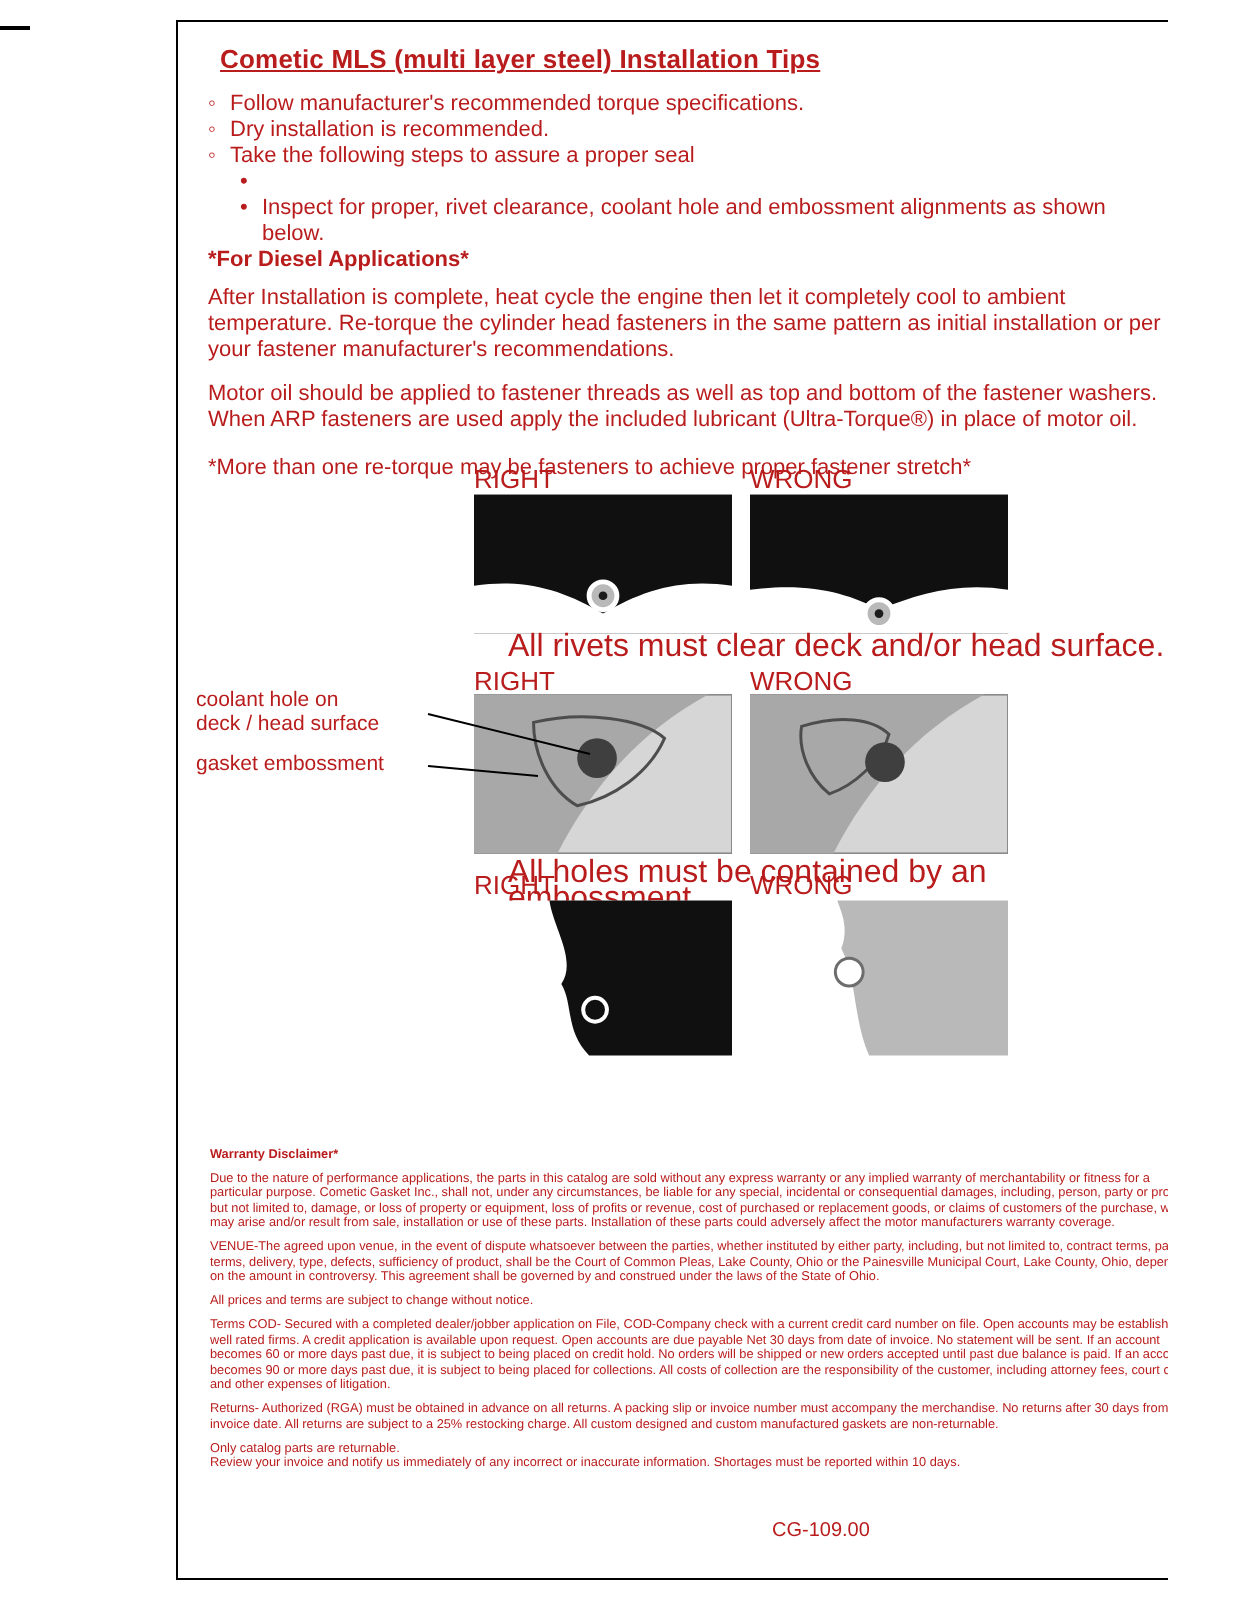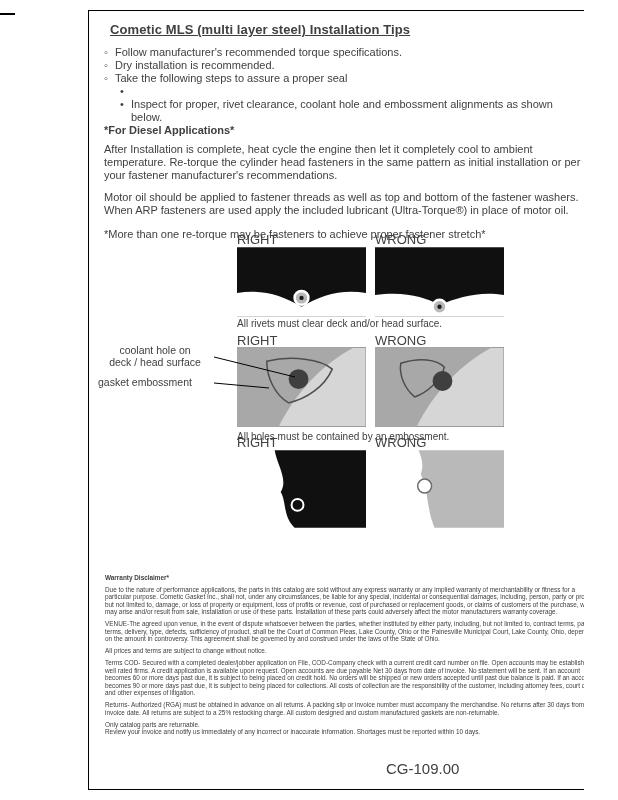--- a/index.html
+++ b/index.html
@@ -1,44 +1,44 @@
 <!DOCTYPE html>
 <html><head>
 <meta charset="utf-8">
 <style>
   html,body{margin:0;padding:0;background:#fff;}
   .page{
     position:relative;width:584px;height:800px;background:#ffffff;
-    font-family:"Liberation Sans", sans-serif;color:#404040;overflow:hidden;
+    font-family:"Liberation Sans", sans-serif;color:#b91c1c;overflow:hidden;
   }
   .reg-mark{position:absolute;left:0;top:13px;width:15px;height:2px;background:#000;}
   .border-box{position:absolute;left:88px;top:10px;width:520px;height:778px;border:1px solid #000;}
   .doc-title{
     position:absolute;left:110px;top:22px;font-size:13px;font-weight:bold;
     text-decoration:underline;letter-spacing:.1px;
   }
   .content-col{position:absolute;left:104px;top:46px;width:482px;font-size:11px;line-height:13px;}
   .bullet-row{display:flex;}
   .bullet-row.sub{padding-left:16px;}
   .bullet-glyph{width:11px;flex:none;}
   .diesel-heading{font-weight:bold;margin-bottom:6px;font-size:11px;}
   .body-par{margin:0 0 9px 0;}
   .note-par{margin-top:11px;}
   .dg-label{position:absolute;width:129px;text-align:left;font-size:13px;}
   .dg-img{position:absolute;width:129px;}
   .dg-img svg{display:block;}
-  .dg-caption{position:absolute;font-size:10px;line-height:13px;}
-  .callouts{position:absolute;left:98px;top:344px;width:114px;text-align:center;font-size:10.5px;line-height:12px;}
+  .dg-caption{position:absolute;font-size:16px;line-height:13px;margin-left:17px;}
+  .callouts{position:absolute;left:98px;top:344px;width:114px;text-align:left;font-size:10.5px;line-height:12px;}
   .callout-embossment{position:absolute;left:98px;top:376px;width:114px;text-align:left;font-size:10.5px;}
   .overlay{position:absolute;left:0;top:0;pointer-events:none;}
   .legal{position:absolute;left:105px;top:574px;width:497px;font-size:6.4px;line-height:7.5px;}
   .legal .lg-head{font-weight:bold;margin:0 0 4px 0;}
   .legal p{margin:0 0 4.5px 0;}
   .legal p.tight{margin-bottom:0;}
-  .footer-code{position:absolute;left:386px;top:760px;font-size:15px;}
+  .footer-code{position:absolute;left:386px;top:760px;font-size:10px;}
 </style>
 </head>
 <body>
 
 <div class="page">
 
   <div class="reg-mark"></div>
   <div class="border-box"></div>
 
   <div class="doc-title">Cometic MLS (multi layer steel) Installation Tips</div>

